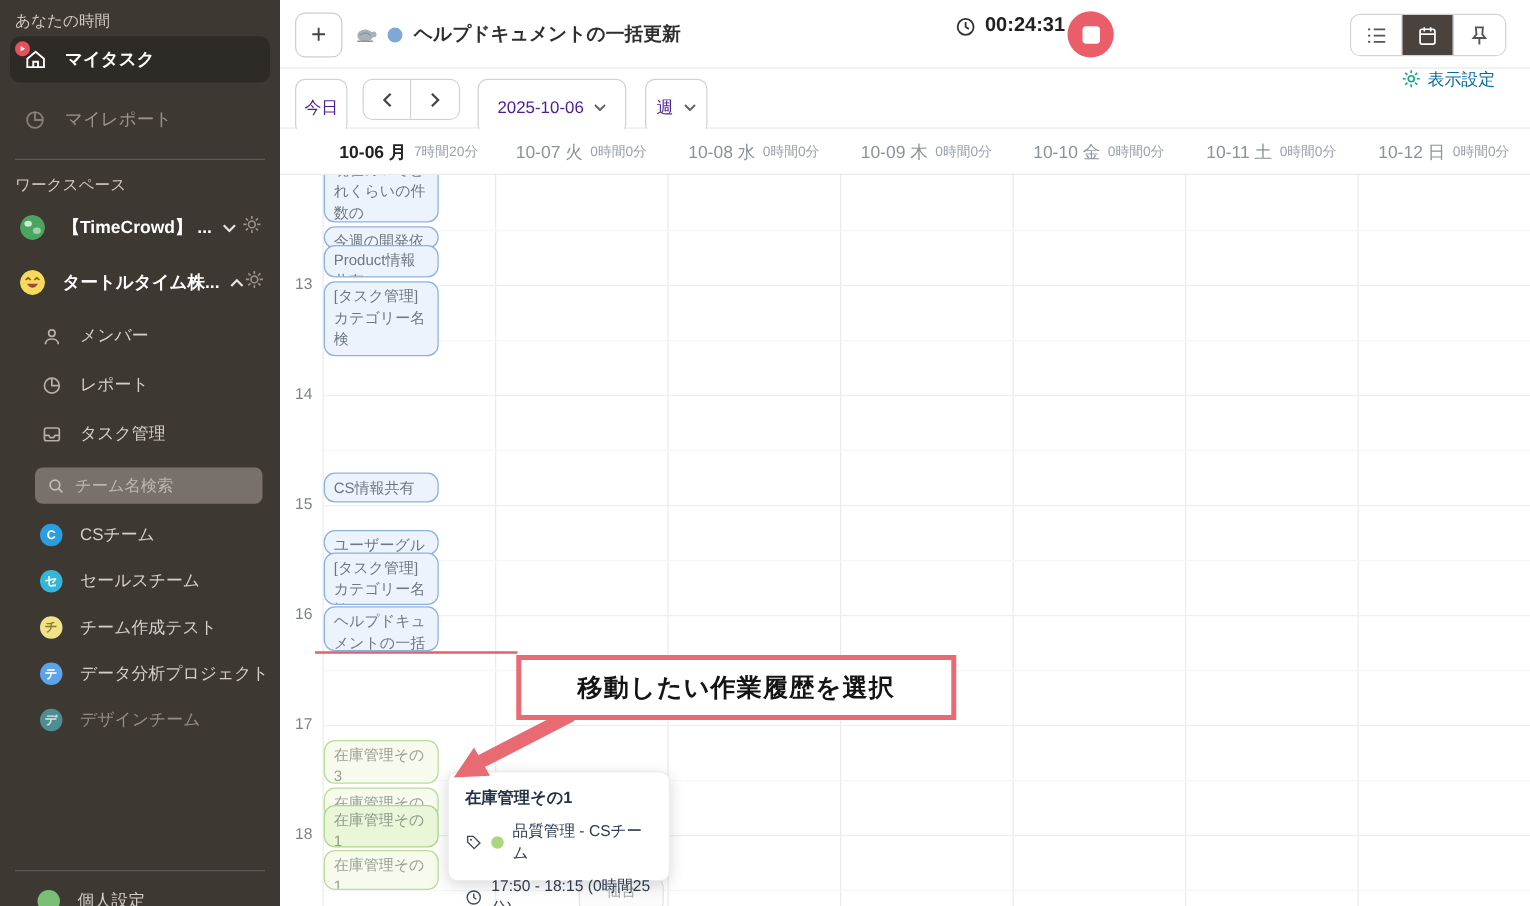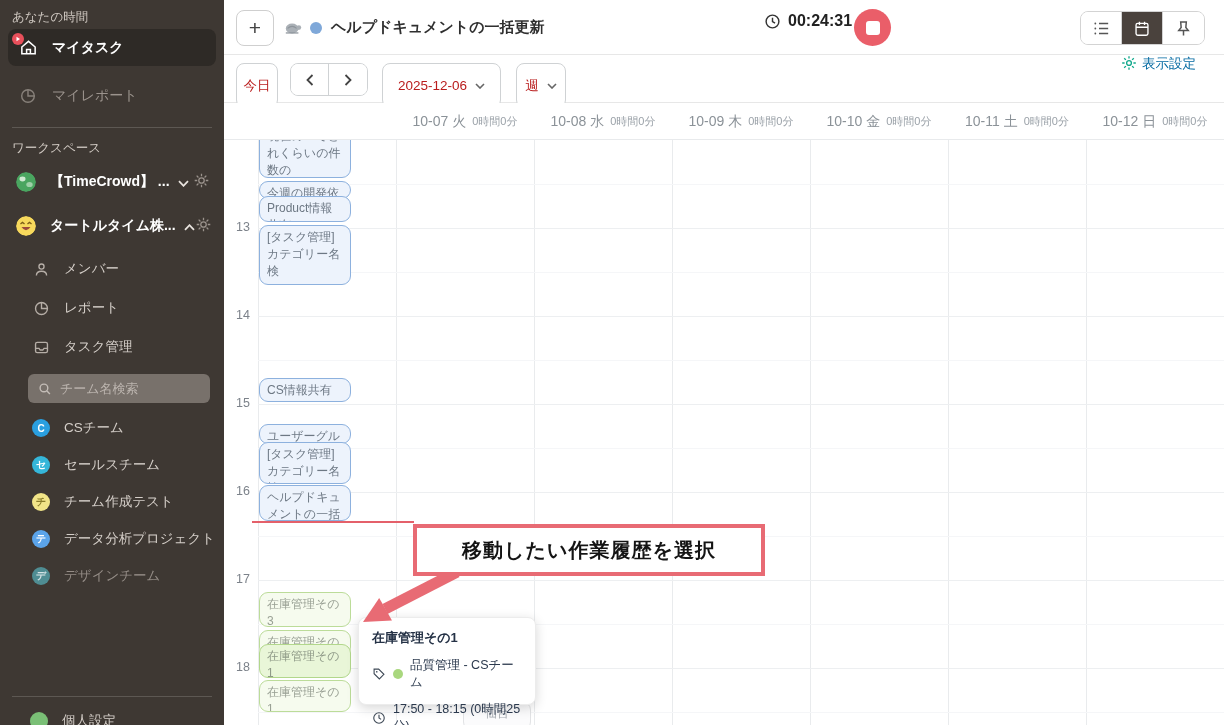--- a/index.html
+++ b/index.html
@@ -43,21 +43,21 @@
   .timer-wrap { position:absolute; left:540px; top:0; height:42px; display:flex; align-items:center; }
   .timer-text { margin-left:7px; font-size:16px; font-weight:bold; color:#222; }
   .stop-btn { position:absolute; left:630px; top:9px; width:37px; height:37px; border-radius:50%; background:#ea5e69; border:none; display:flex; align-items:center; justify-content:center; cursor:pointer; }
   .stop-sq { width:14px; height:14px; background:#fff; border-radius:3px; }
   .view-toggle { position:absolute; left:856px; top:11px; height:34px; border:1px solid #d3d3d3; border-radius:8px; overflow:hidden; display:flex; }
   .view-toggle .vt { width:41px; height:32px; display:flex; align-items:center; justify-content:center; background:#fff; cursor:pointer; border-right:1px solid #d3d3d3; }
   .view-toggle .vt:last-child { border-right:none; }
   .view-toggle .vt.active { background:#4a423d; }
 
   .toolbar2 { position:absolute; left:0; top:55px; width:1000px; height:48px; border-bottom:1px solid #e7e7e7; background:#fff; }
-  .btn { position:absolute; top:8px; height:45px; background:#fff; border:1px solid #cfd2d4; border-radius:8px; font-size:13.5px; color:#b91c1c; display:flex; align-items:center; justify-content:center; cursor:pointer; font-family:inherit; }
+  .btn { position:absolute; top:8px; height:45px; background:#fff; border:1px solid #cfd2d4; border-radius:8px; font-size:13.5px; color:#4c1d95; display:flex; align-items:center; justify-content:center; cursor:pointer; font-family:inherit; }
   .btn-group { position:absolute; top:8px; height:33px; border:1px solid #cfd2d4; border-radius:8px; display:flex; overflow:hidden; }
   .btn-group .bg-btn { width:38px; height:31px; display:flex; align-items:center; justify-content:center; background:#fff; cursor:pointer; }
   .btn-group .bg-btn:first-child { border-right:1px solid #cfd2d4; }
   .caret { margin-left:8px; display:flex; }
   .display-settings { position:absolute; right:28px; top:0; height:48px; display:flex; align-items:flex-start; gap:5px; color:#0369a1; font-size:13.5px; cursor:pointer; }
 
   .day-header { position:absolute; left:0; top:103px; width:1000px; height:37px; border-bottom:1px solid #e8eaec; background:#fff; }
   .day-cell { position:absolute; top:0; height:37px; display:flex; align-items:center; justify-content:center; font-size:14px; color:#8b9298; }
   .day-cell .d { white-space:nowrap; }
   .day-cell .dur { font-size:11px; color:#9aa1a8; margin-left:6px; white-space:nowrap; }
@@ -293,21 +293,21 @@
               <path d="M6.5 1 L1.5 6 L6.5 11"></path>
             </svg>
         </span>
         <span class="bg-btn">
           <svg width="8" height="12" viewBox="0 0 8 12" fill="none" stroke="#444" stroke-width="1.8">
               <path d="M1.5 1 L6.5 6 L1.5 11"></path>
             </svg>
         </span>
       </div>
       <button class="btn" style="left:158px;width:119px">
-        <span>2025-12-06</span>
+        <span>2025-10-06</span>
         <span class="caret">
           <svg width="10" height="6" viewBox="0 0 10 6" fill="none" stroke="#666" stroke-width="1.6">
               <path d="M1 1 L5 5 L9 1"></path>
             </svg>
         </span>
       </button>
       <button class="btn" style="left:292px;width:50px">
         <span>週</span>
         <span class="caret">
           <svg width="10" height="6" viewBox="0 0 10 6" fill="none" stroke="#666" stroke-width="1.6">
@@ -320,20 +320,24 @@
           <svg width="16" height="16" viewBox="0 0 20 20" fill="none" stroke="#12a98c" stroke-width="1.7">
               <circle cx="10" cy="10" r="3"></circle>
               <path d="M10 1.5 V4.5 M10 15.5 V18.5 M1.5 10 H4.5 M15.5 10 H18.5 M4 4 L6.1 6.1 M13.9 13.9 L16 16 M16 4 L13.9 6.1 M6.1 13.9 L4 16"></path>
             </svg>
         </span>
         <span>表示設定</span>
       </div>
     </div>
 
     <div class="day-header" id="day-header">
+        <div class="day-cell active" style="left: 34px; width: 138px;">
+          <span class="d">10-06 月</span>
+          <span class="dur">7時間20分</span>
+        </div>
         <div class="day-cell" style="left: 172px; width: 138px;">
           <span class="d">10-07 火</span>
           <span class="dur">0時間0分</span>
         </div>
         <div class="day-cell" style="left: 310px; width: 138px;">
           <span class="d">10-08 水</span>
           <span class="dur">0時間0分</span>
         </div>
         <div class="day-cell" style="left: 448px; width: 138px;">
           <span class="d">10-09 木</span>

